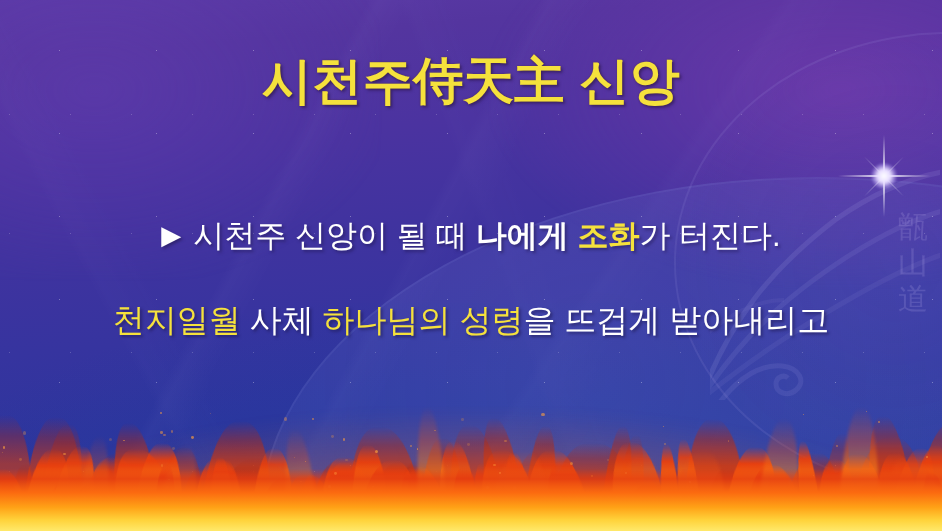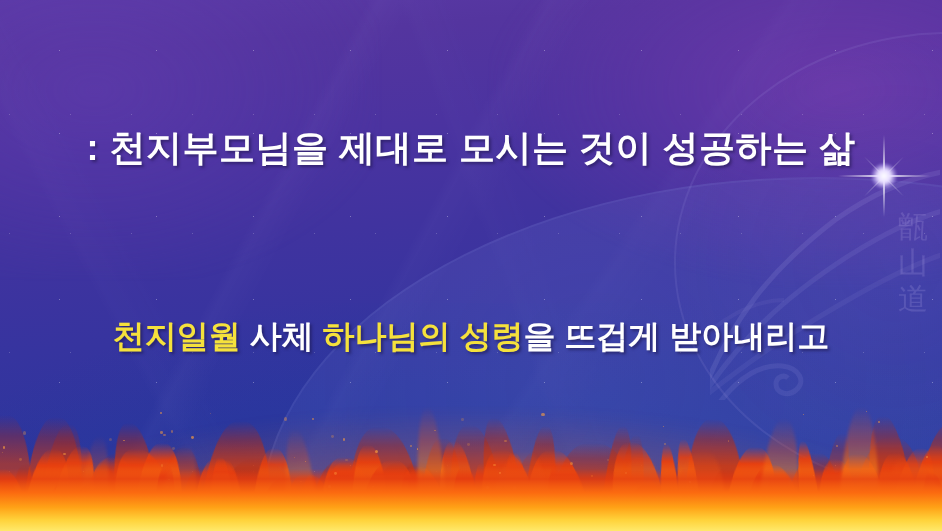--- a/index.html
+++ b/index.html
@@ -283,24 +283,23 @@
     display: inline-block;
     margin-right: 12px;
     font-size: 26px;
     transform: translateY(-2px);
   }
   .body-line-1 {
     position: absolute;
     top: 299px;
     left: 0; right: 0;
     font-size: 32px;
-    font-weight: 700;
+    font-weight: 400;
     color: #ffffff;
     text-shadow: 2px 2px 3px rgba(25,18,65,.55);
-    margin-top: 16px;
   }
   .body-line-2 {
     position: absolute;
     top: 353px;
     left: 0; right: 0;
     font-size: 32px;
     font-weight: 700;
     color: #ffffff;
     text-shadow: 2px 2px 3px rgba(25,18,65,.55);
   }
@@ -342,23 +341,26 @@
   <div class="star">
     <span class="ray h"></span>
     <span class="ray v"></span>
     <span class="ray d1"></span>
     <span class="ray d2"></span>
     <span class="core"></span>
   </div>
 
   <div class="content">
 
-
-    <div class="subtitle line">: 천지부모님을 제대로 모시는 것이 성공하는 삶</div>
-
+    <div class="title line">시천주侍天主 신앙</div>
+
+
+    <div class="bullet-line line">
+      <span class="tri">▶</span><span class="norm">시천주 신앙이 될 때 </span><span class="strong wht">나에게 </span><span class="strong hl">조화</span><span class="norm">가 터진다.</span>
+    </div>
 
     <div class="body-line-1 line">
       <span class="hl">천지일월 </span><span class="wht">사체 </span><span class="hl">하나님의 성령</span><span class="wht">을 뜨겁게 받아내리고</span>
     </div>
 
 
   </div>
 
   <div class="fire">
     <div class="fire-glow"></div>

